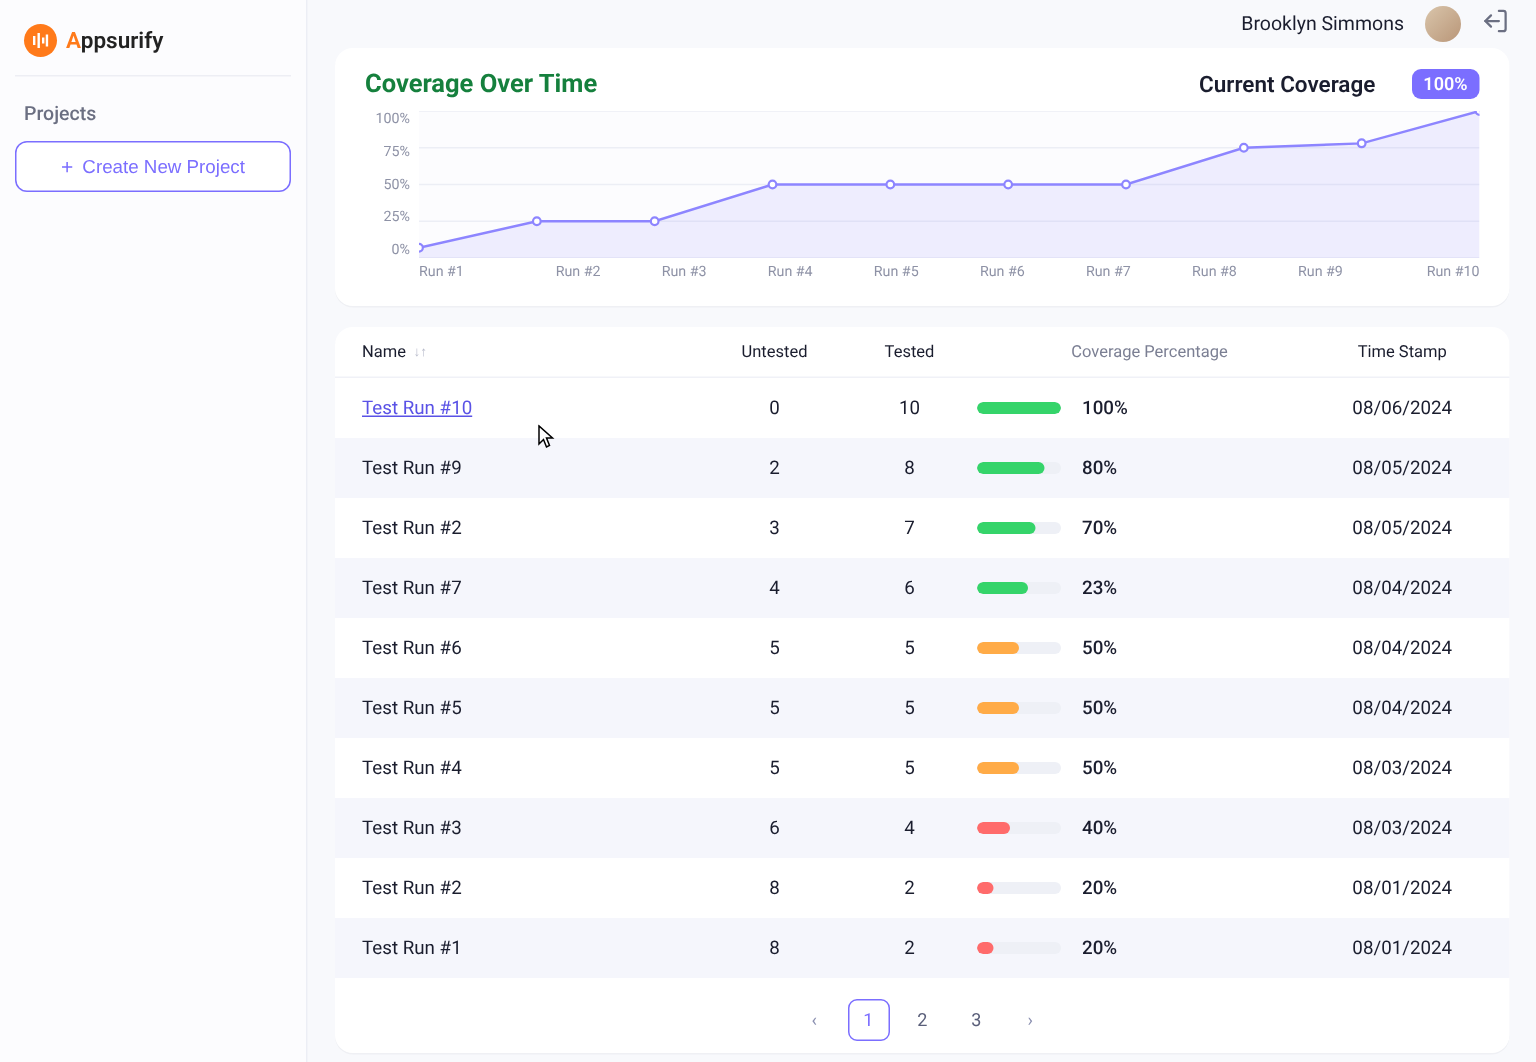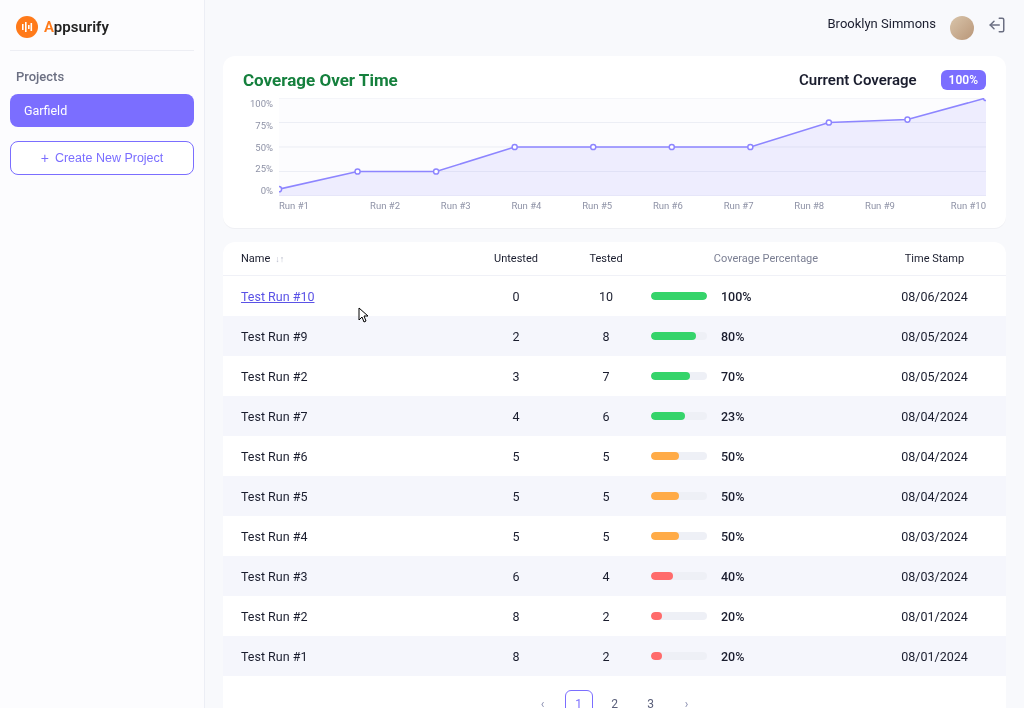--- a/index.html
+++ b/index.html
@@ -40,22 +40,22 @@
     background: #fff; color: #7b6eff; font-size: 12.5px; padding: 9px 0;
     display: flex; align-items: center; justify-content: center; gap: 6px;
     cursor: pointer;
   }
   .plus { font-size: 14px; line-height: 1; }
 
   
   .main { flex: 1; display: flex; flex-direction: column; overflow: hidden; }
 
   .topbar {
-    display: flex; justify-content: flex-end; align-items: flex-start;
-    padding: 16px 18px; gap: 14px;
+    display: flex; justify-content: flex-end; align-items: center;
+    padding: 4px 18px; gap: 14px;
   }
   .username { font-size: 13px; color: #1a1d2e; }
   .avatar {
     width: 24px; height: 24px; border-radius: 50%;
     background: linear-gradient(135deg,#d9c5ab,#b99678);
     display: inline-block;
   }
   .logout-icon { color: #6b6f82; cursor: pointer; }
 
   .content { padding: 0 18px 14px 18px; overflow: auto; }
@@ -152,21 +152,20 @@
               <rect x="1" y="3" width="1.6" height="6" fill="#fff"></rect>
               <rect x="4" y="1" width="1.6" height="10" fill="#fff"></rect>
               <rect x="7" y="4" width="1.6" height="4" fill="#fff"></rect>
               <rect x="9.5" y="2" width="1.6" height="8" fill="#fff"></rect>
             </svg>
         </span>
         <span class="logo-text"><span class="accent">A</span><span>ppsurify</span></span>
       </div>
     </div>
     <div class="section-label">Projects</div>
-    <div class="project-pill">Garfield</div>
     <button class="create-btn">
       <span class="plus">+</span>
       <span>Create New Project</span>
     </button>
   </aside>
 
   <div class="main">
     <div class="topbar">
       <span class="username">Brooklyn Simmons</span>
       <span class="avatar"></span>

